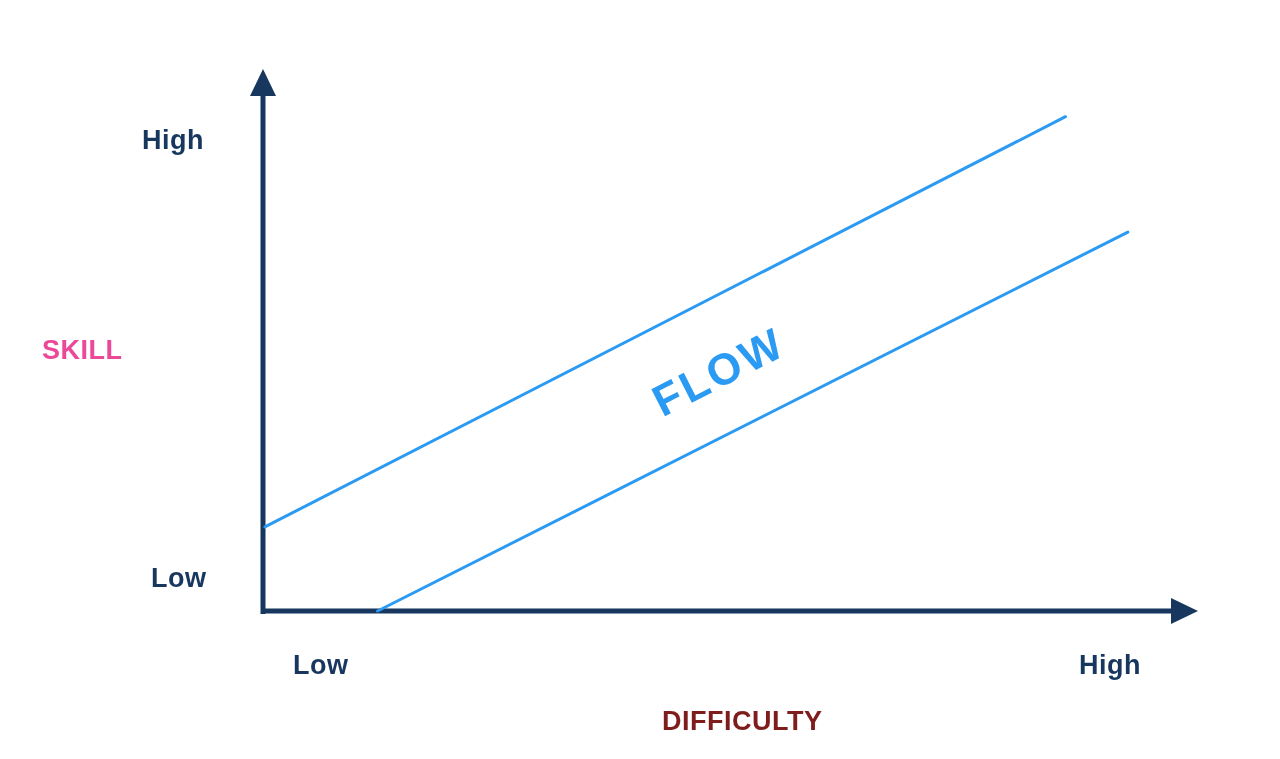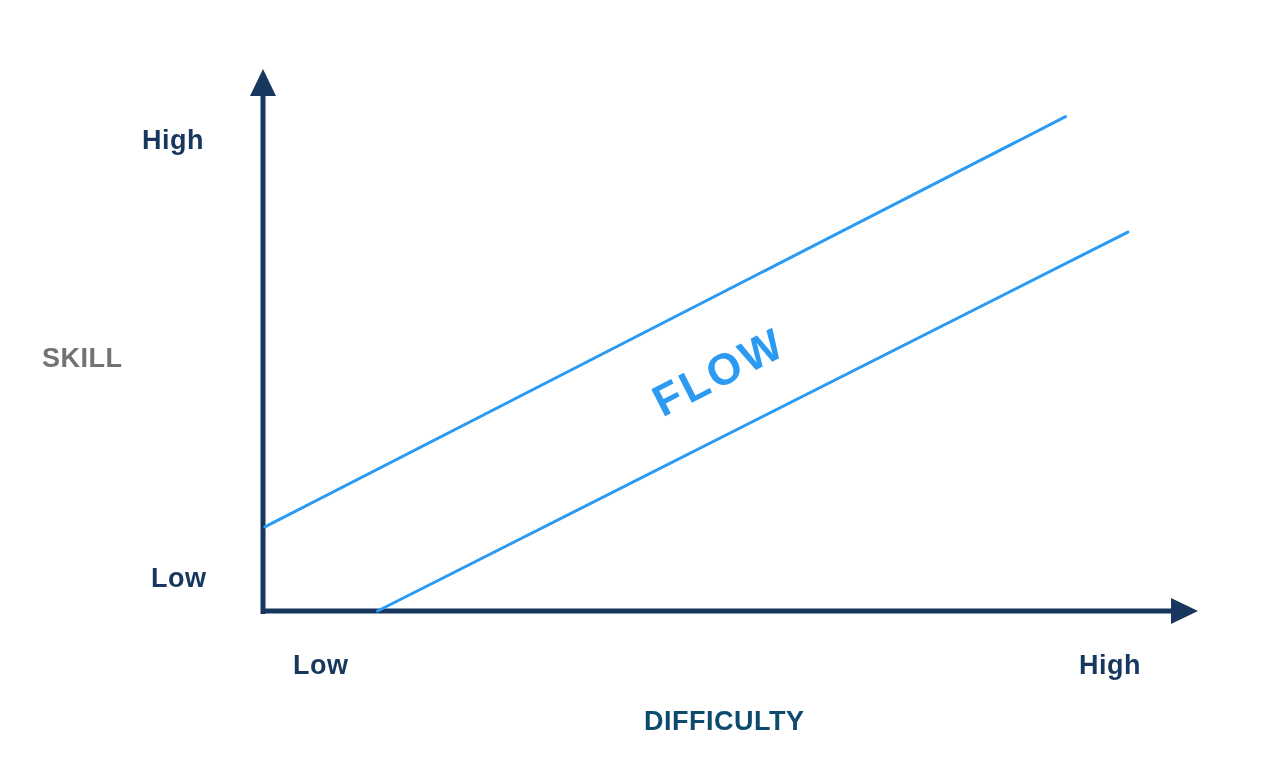--- a/index.html
+++ b/index.html
@@ -56,25 +56,25 @@
     <polygon points="1198,594 1171,581 1171,607" fill="#17375e"></polygon>
 
     <g id="series-layer">
         <polyline points="264.9,509.9 1065.5,99.7" fill="none" stroke="#2b9af3" stroke-width="3" stroke-linecap="round"></polyline>
         <polyline points="377.6,594.0 1127.9,215.1" fill="none" stroke="#2b9af3" stroke-width="3" stroke-linecap="round"></polyline>
       </g>
   </svg>
 
   <div class="axis-label" style="left: 142px; top: 108px; color: rgb(23, 55, 94);">High</div>
 
-  <div class="axis-label" style="left: 42px; top: 326px; color: #737373;">SKILL</div>
+  <div class="axis-label" style="left: 42px; top: 318px; color: #ec4899;">SKILL</div>
 
   <div class="axis-label" style="left: 151px; top: 546px; color: rgb(23, 55, 94);">Low</div>
 
   <div class="axis-label" style="left: 293px; top: 633px; color: rgb(23, 55, 94);">Low</div>
 
   <div class="axis-label" style="left: 1079px; top: 633px; color: rgb(23, 55, 94);">High</div>
 
-  <div class="axis-label" style="left: 644px; top: 689px; color: #0c4a6e;">DIFFICULTY</div>
+  <div class="axis-label" style="left: 662px; top: 689px; color: #7f1d1d;">DIFFICULTY</div>
 
   <div class="flow-label" style="left: 648px; top: 330px; color: rgb(43, 154, 243);">FLOW</div>
 
 </div>
 
 </body></html>

